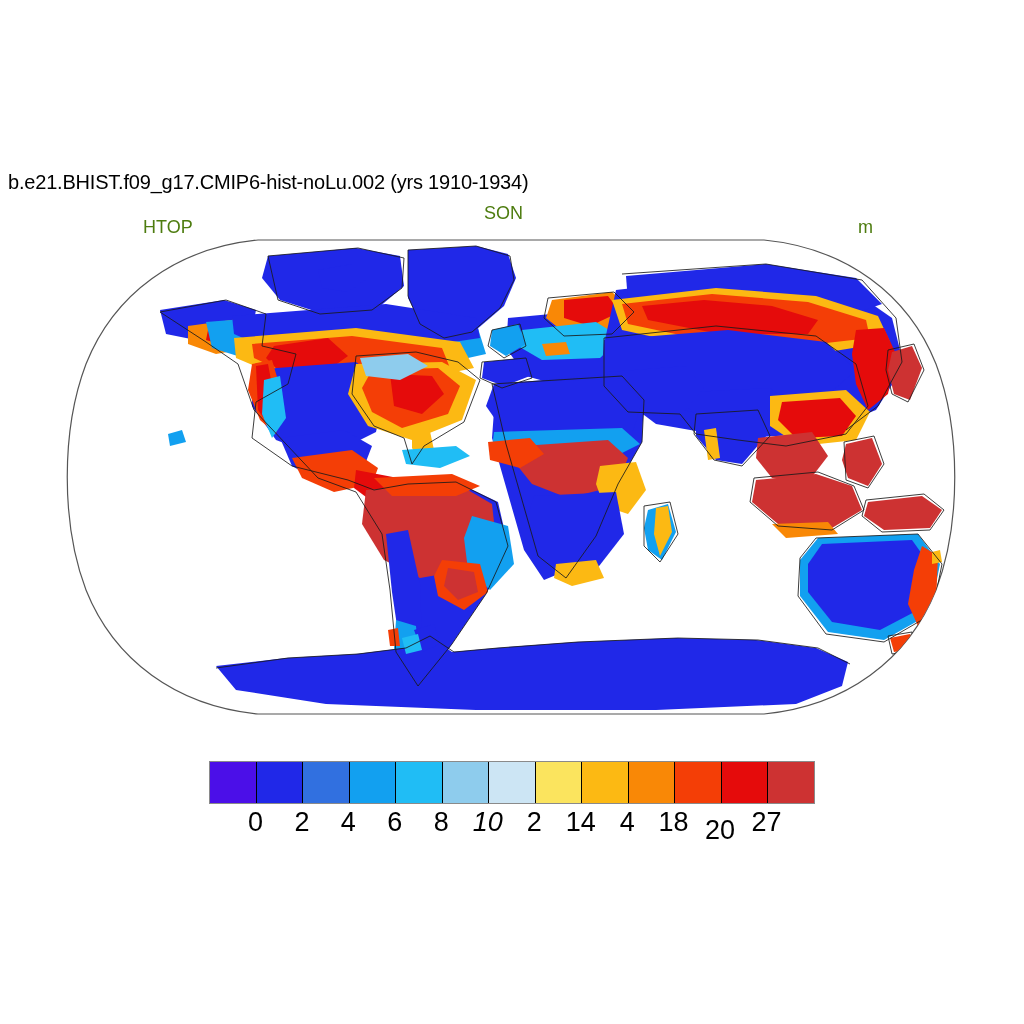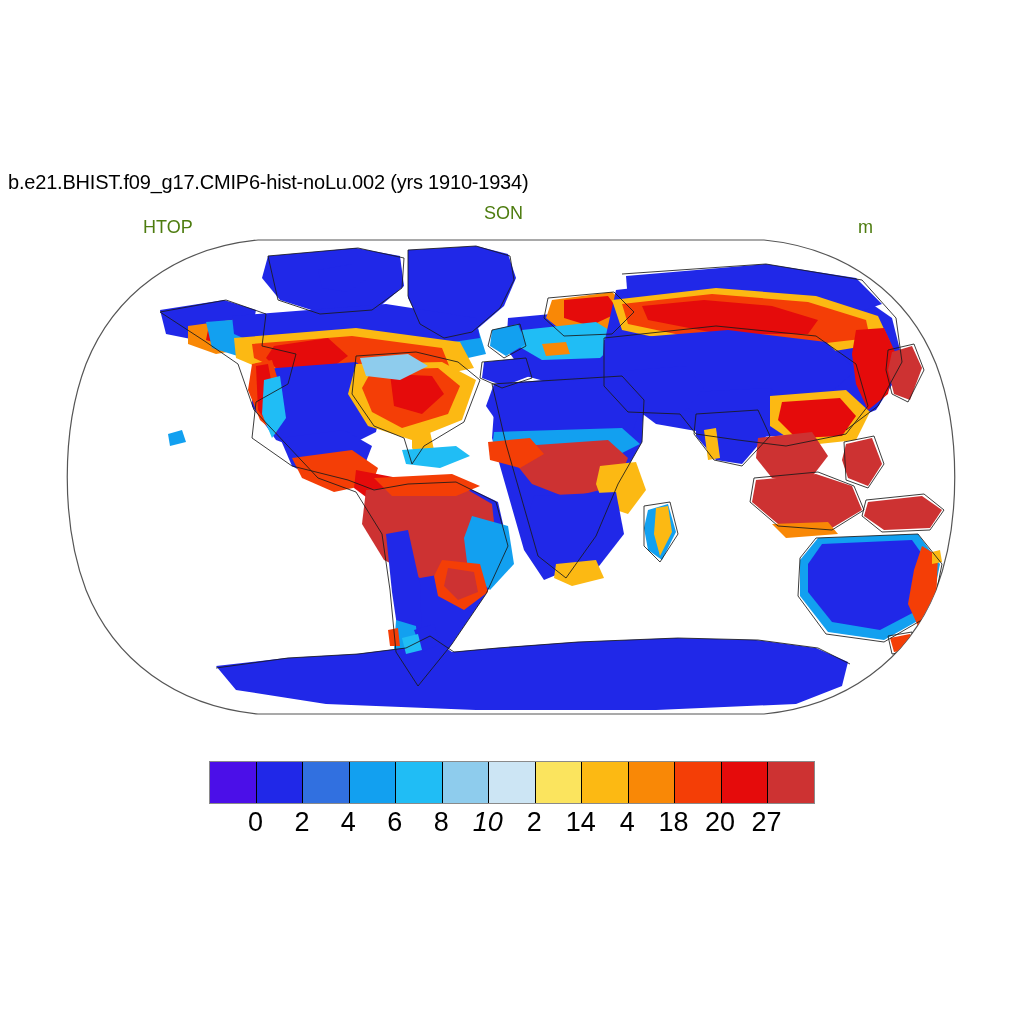--- a/index.html
+++ b/index.html
@@ -214,17 +214,17 @@
       <div class="cb-tick" style="left: 46.4615px;">0</div>
       <div class="cb-tick" style="left: 92.9231px;">2</div>
       <div class="cb-tick" style="left: 139.385px;">4</div>
       <div class="cb-tick" style="left: 185.846px;">6</div>
       <div class="cb-tick" style="left: 232.308px;">8</div>
       <div class="cb-tick" style="left: 278.769px; font-style: italic;">10</div>
       <div class="cb-tick" style="left: 325.231px;">2</div>
       <div class="cb-tick" style="left: 371.692px;">14</div>
       <div class="cb-tick" style="left: 418.154px;">4</div>
       <div class="cb-tick" style="left: 464.615px;">18</div>
-      <div class="cb-tick" style="left: 511.077px;">20</div>
+      <div class="cb-tick" style="left: 511.077px; margin-top: 8px;">20</div>
       <div class="cb-tick" style="left: 557.538px;">27</div>
     </div>
 
 </div>
 
 </body></html>

